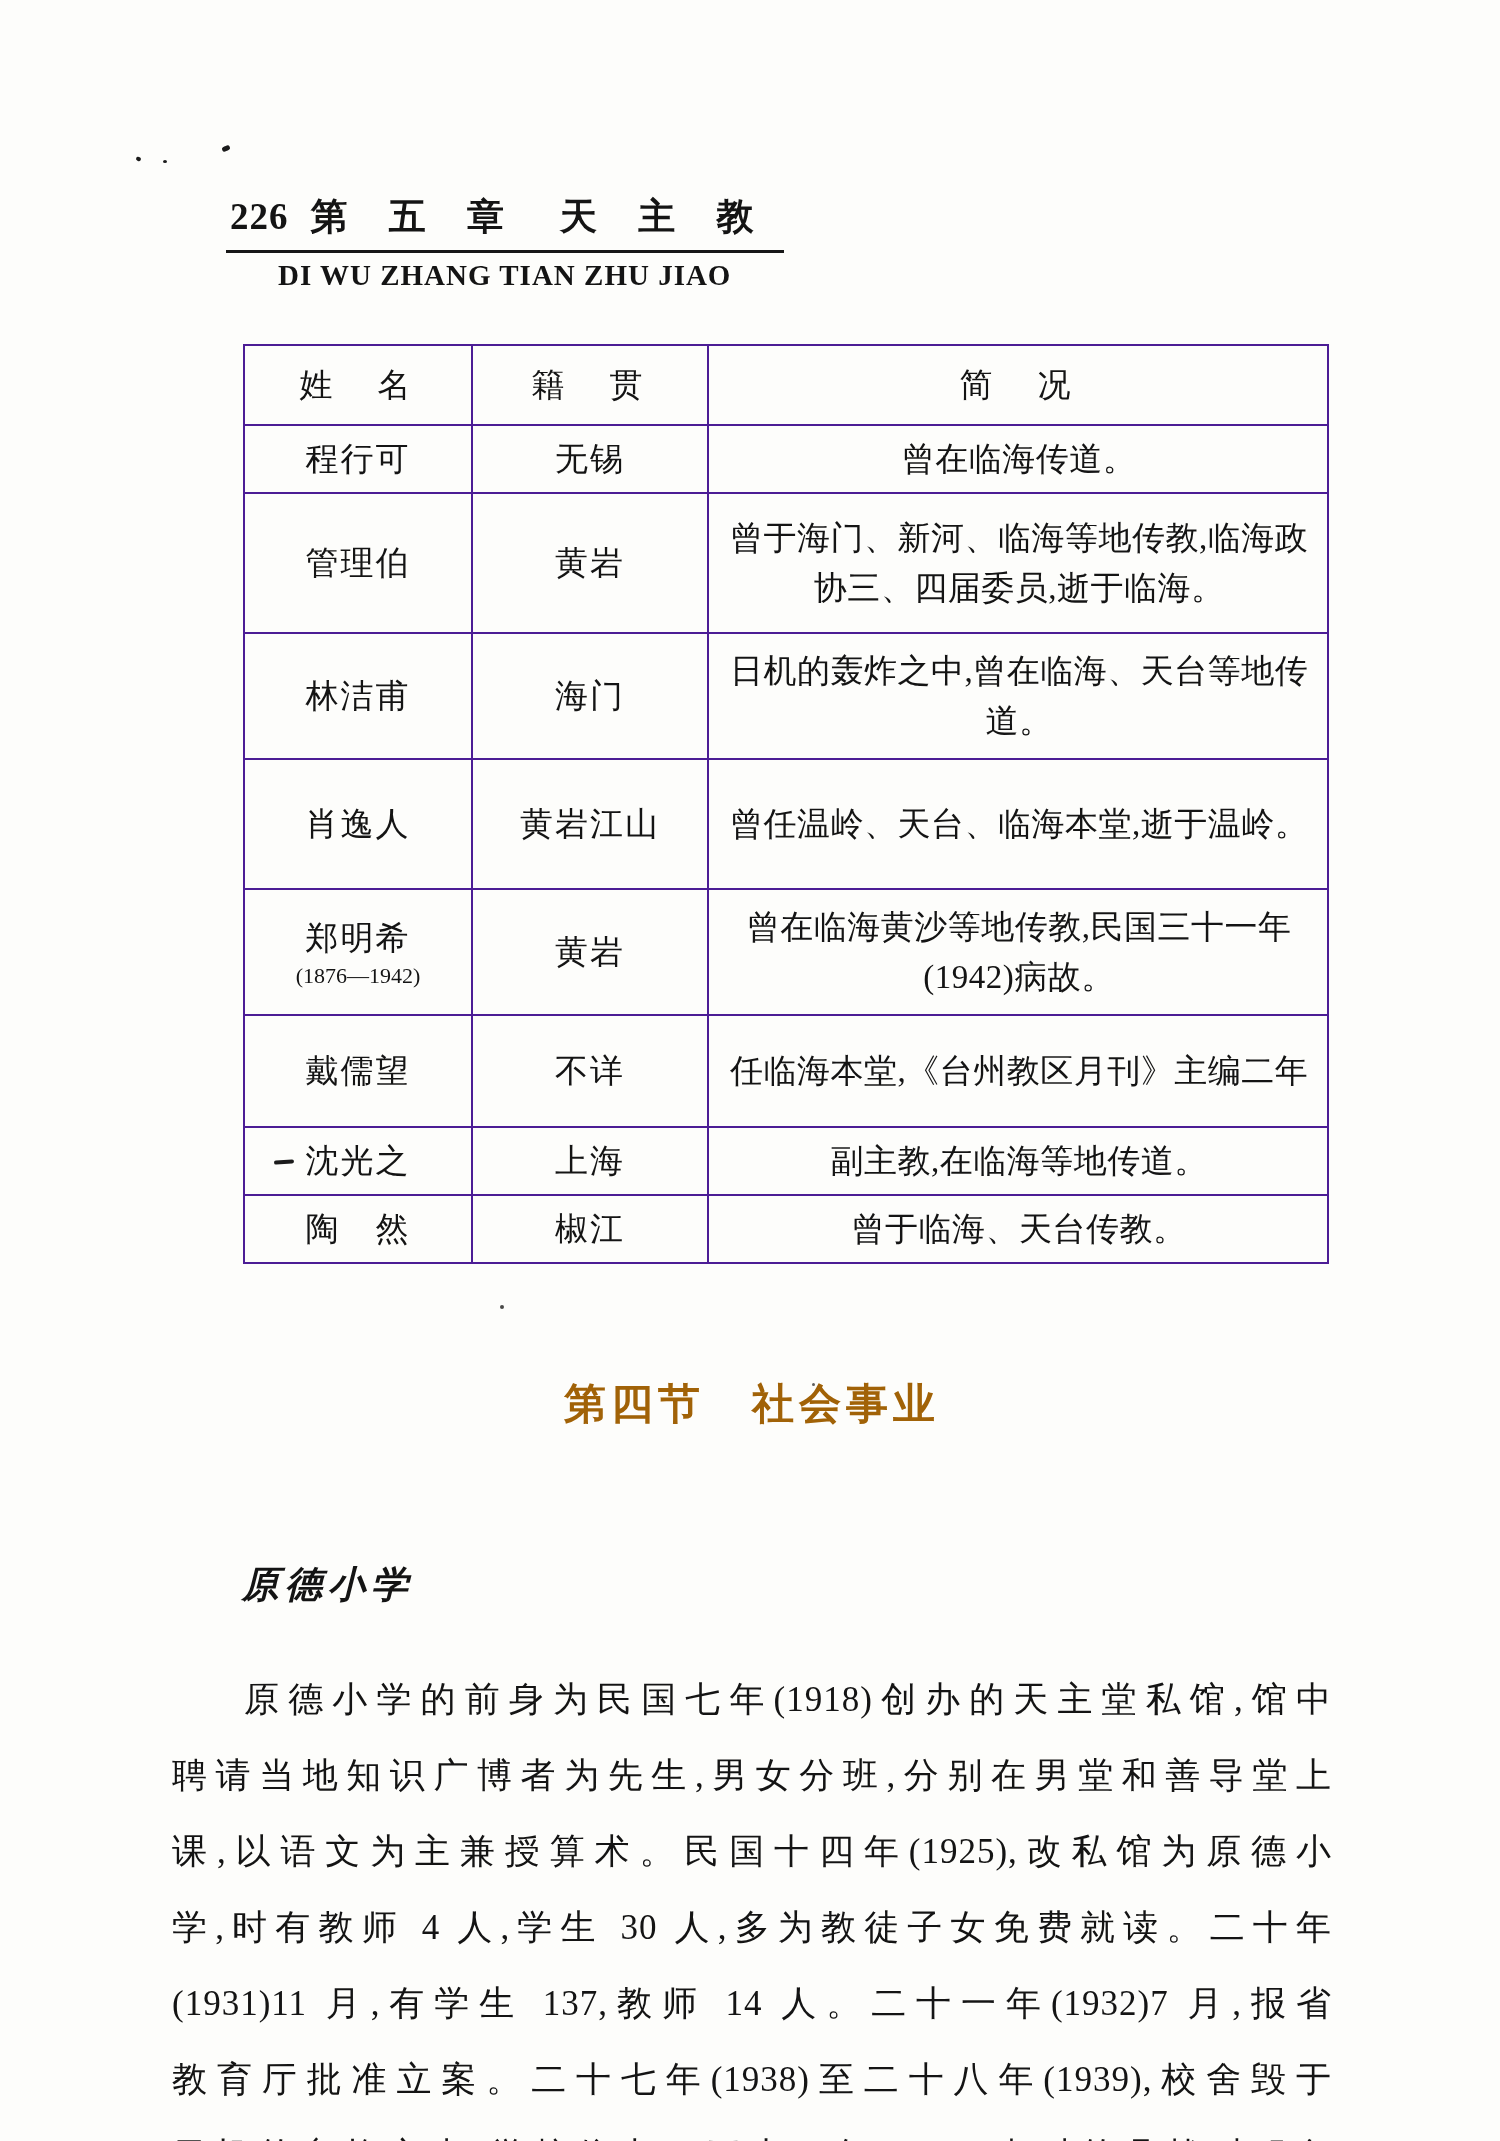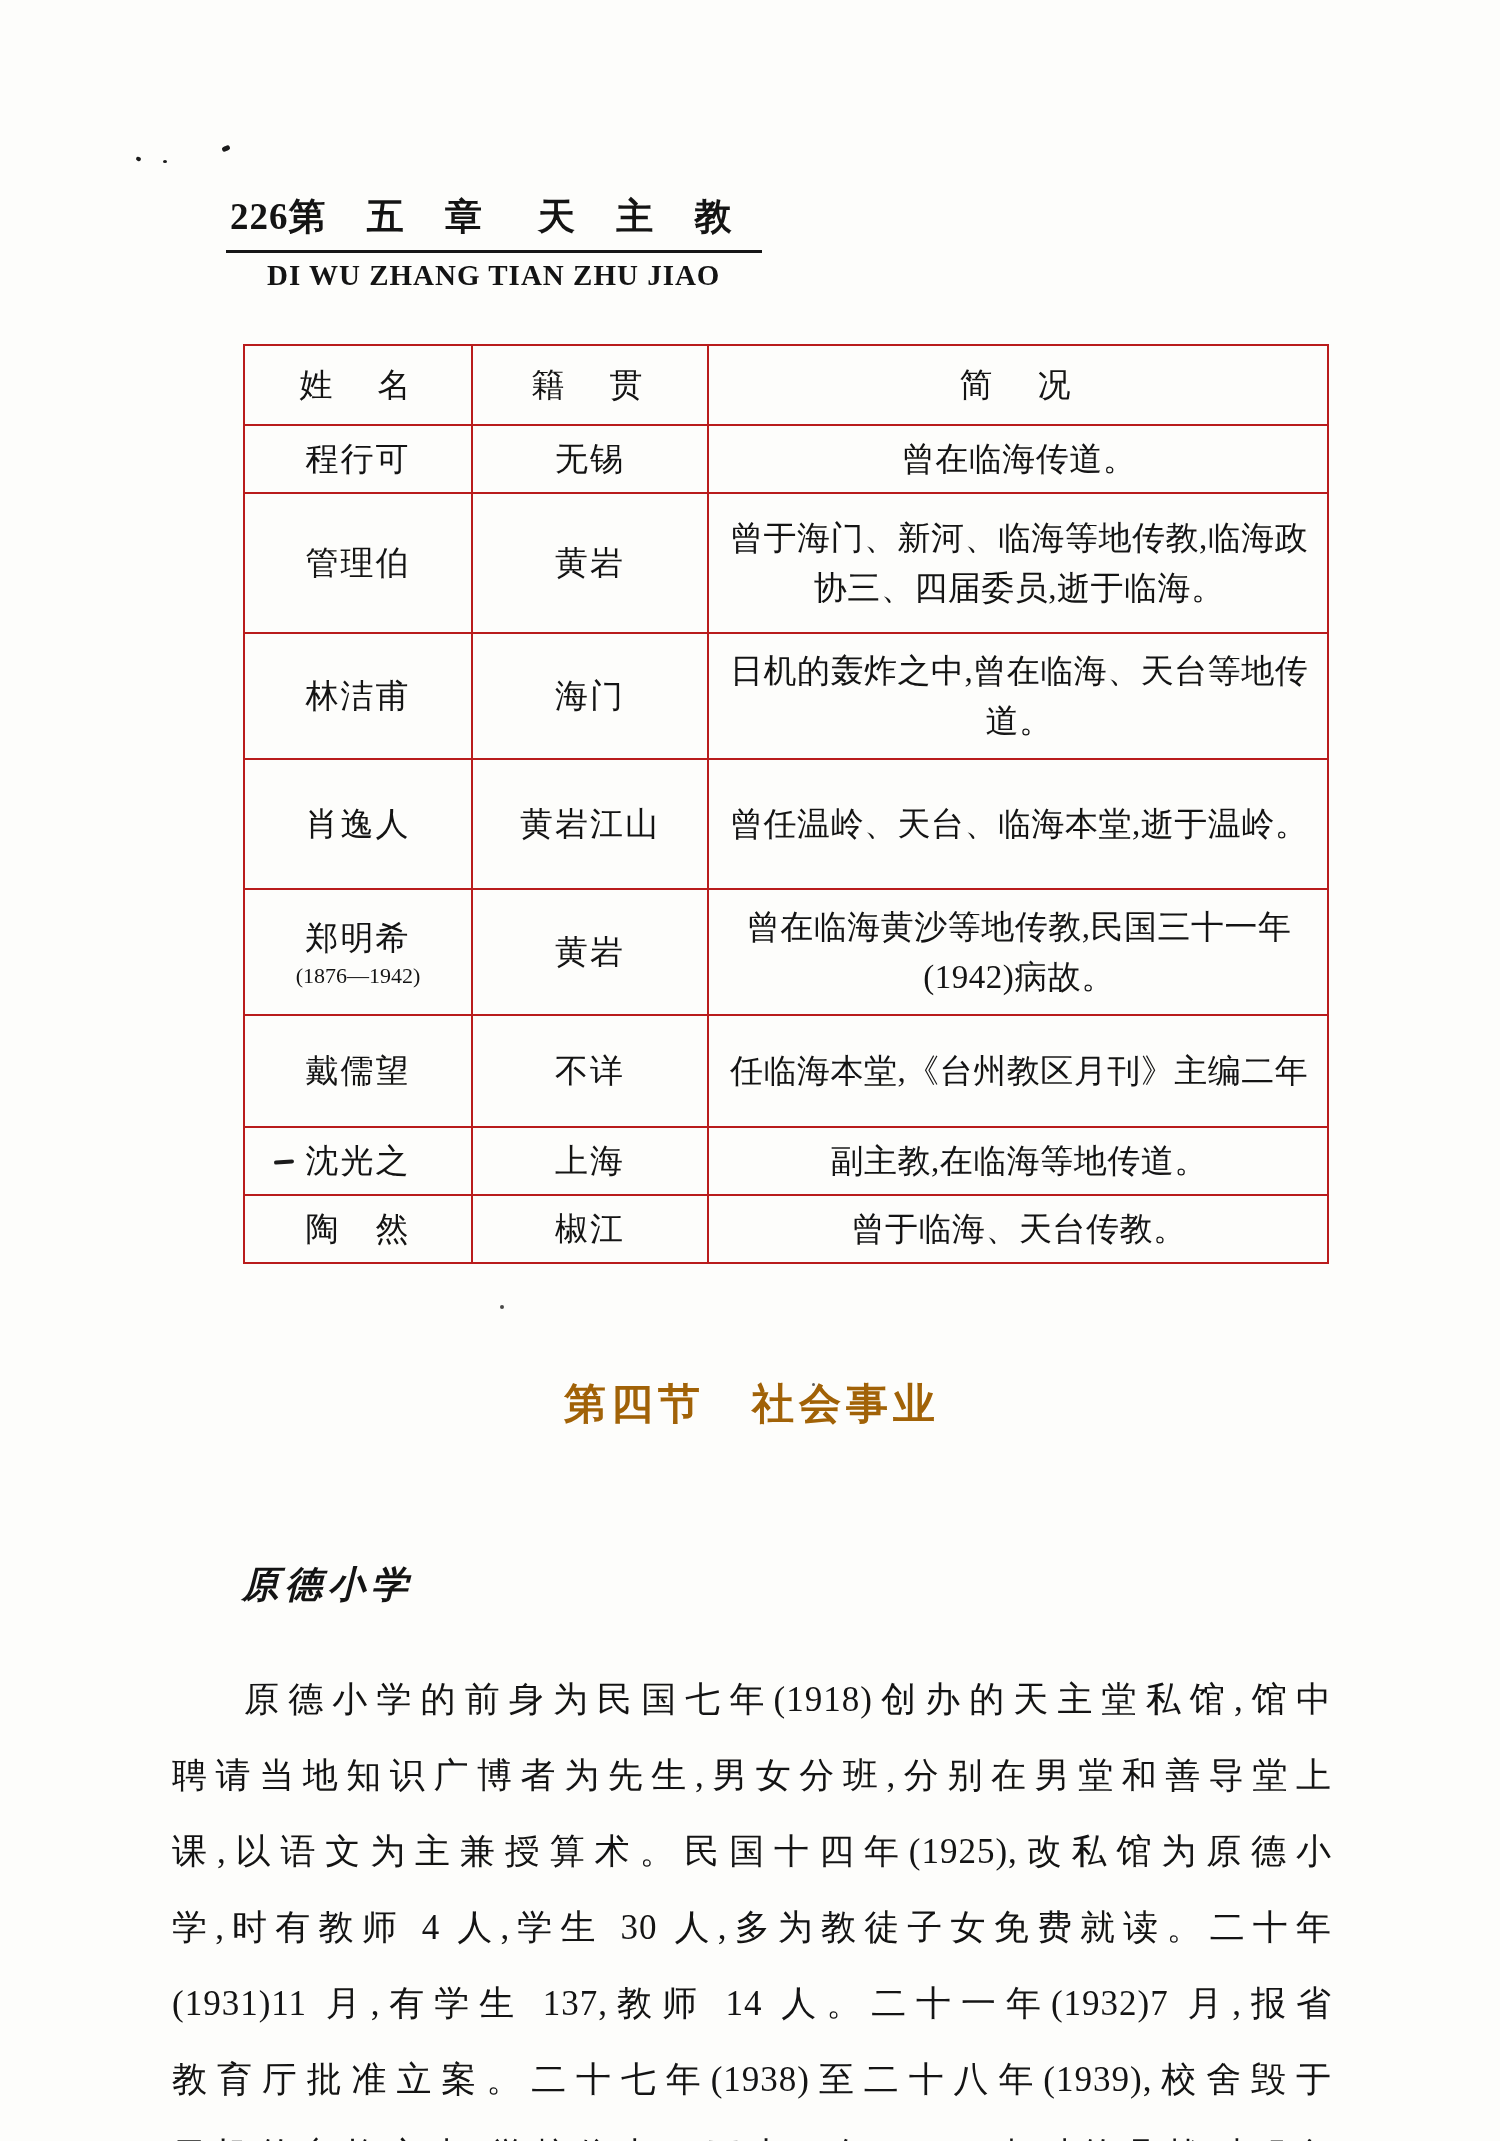--- a/index.html
+++ b/index.html
@@ -23,21 +23,21 @@
   
   .running-head{margin:192px 0 0 226px;display:inline-block;text-align:center;}
   .chapter-line{
     display:inline-block;
     border-bottom:3px solid #171717;
     padding:0 14px 8px 4px;
     font-size:37px;font-weight:600;
     letter-spacing:2px;
     white-space:nowrap;
   }
-  .chapter-line .num{letter-spacing:1px;font-weight:700;}
+  .chapter-line .num{letter-spacing:1px;margin-right:22px;font-weight:700;}
   .chapter-line .chap{letter-spacing:16px;}
   .chapter-line .name{letter-spacing:16px;margin-left:40px;}
   .pinyin{
     margin-top:6px;
     font-family:"Liberation Serif","DejaVu Serif",serif;
     font-size:29px;font-weight:700;
     letter-spacing:1px;
     transform:scaleY(1.05);
     white-space:nowrap;
   }
@@ -45,21 +45,21 @@
   .text-block{margin:0 168px 0 172px;}
   table.roster{
     margin:52px 0 0 71px;
     width:1086px;
     border-collapse:collapse;
     table-layout:fixed;
   }
   table.roster col.c1{width:228px;}
   table.roster col.c2{width:236px;}
   table.roster td,table.roster th{
-    border:2px solid #b91c1c;
+    border:2px solid #4c1d95;
     font-size:33px;
     font-weight:400;
     vertical-align:middle;
     background:transparent;
   }
   table.roster th{height:76px;letter-spacing:6px;text-align:center;font-weight:500;}
   td.name,td.origin{text-align:center;letter-spacing:2px;border-radius:15px;}
   td.brief{padding:8px 18px 8px 20px;line-height:50px;text-align:center;letter-spacing:0.5px;}
   .name-note{display:block;font-size:22px;letter-spacing:0;margin-top:2px;}
   tr.h1{height:58px;}

